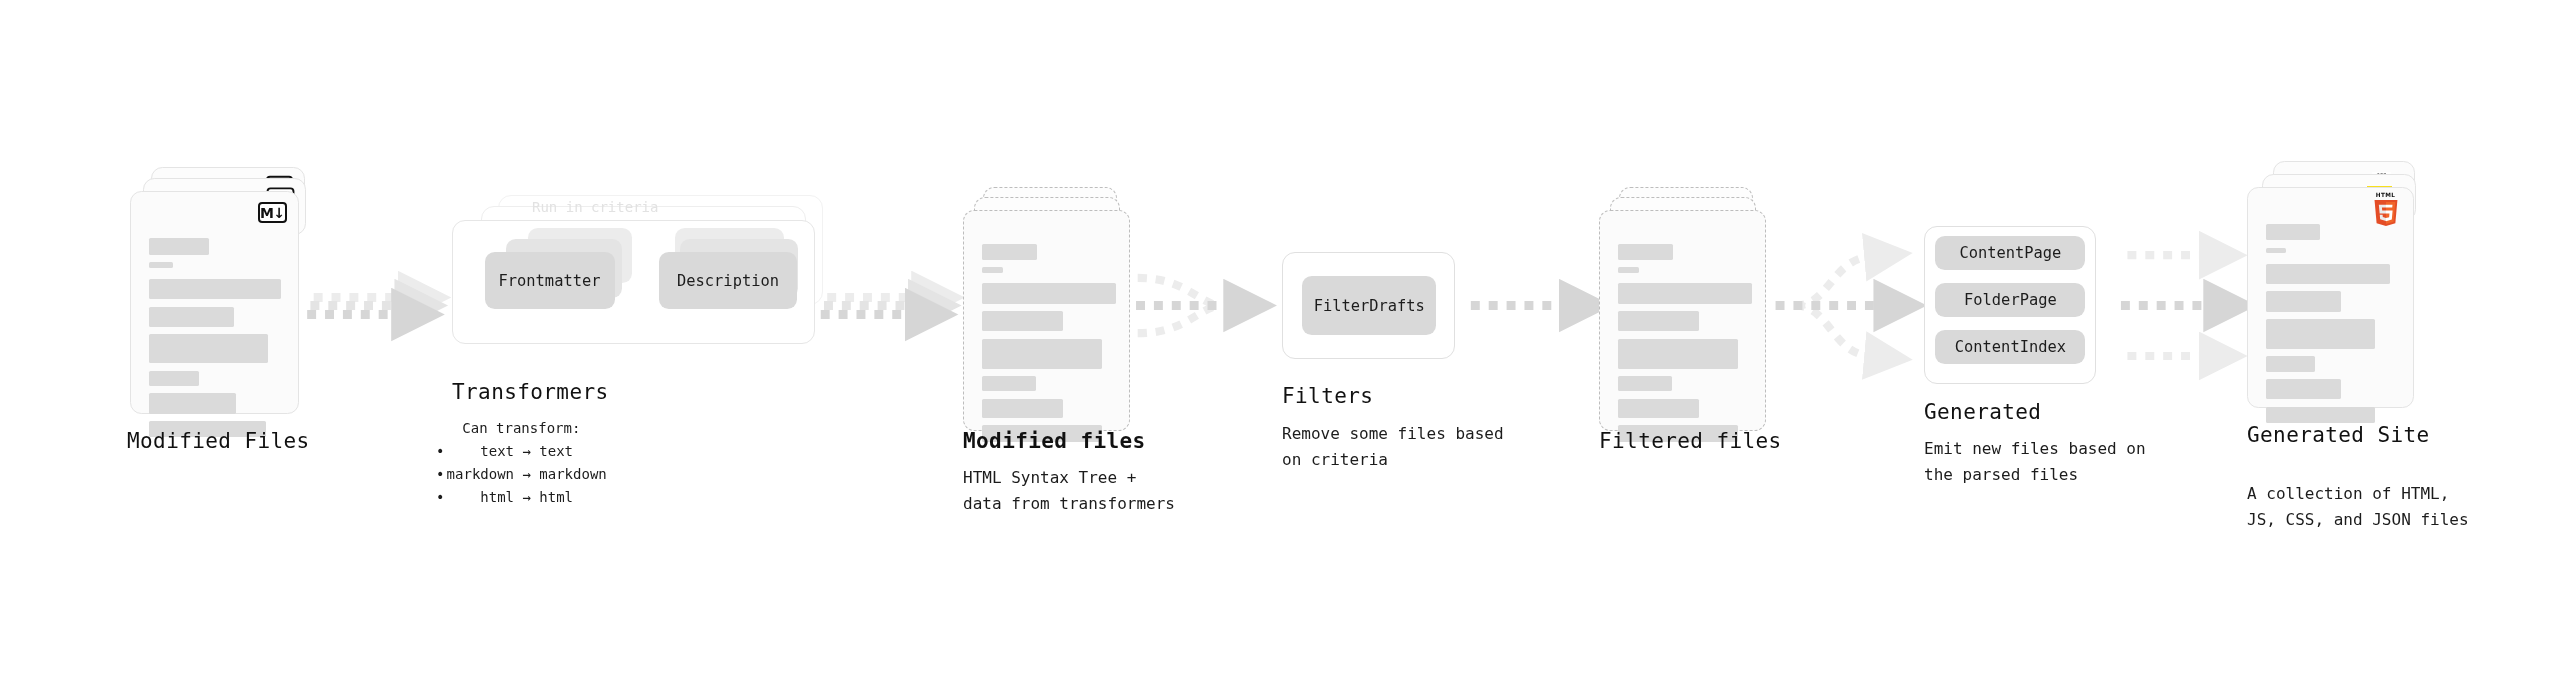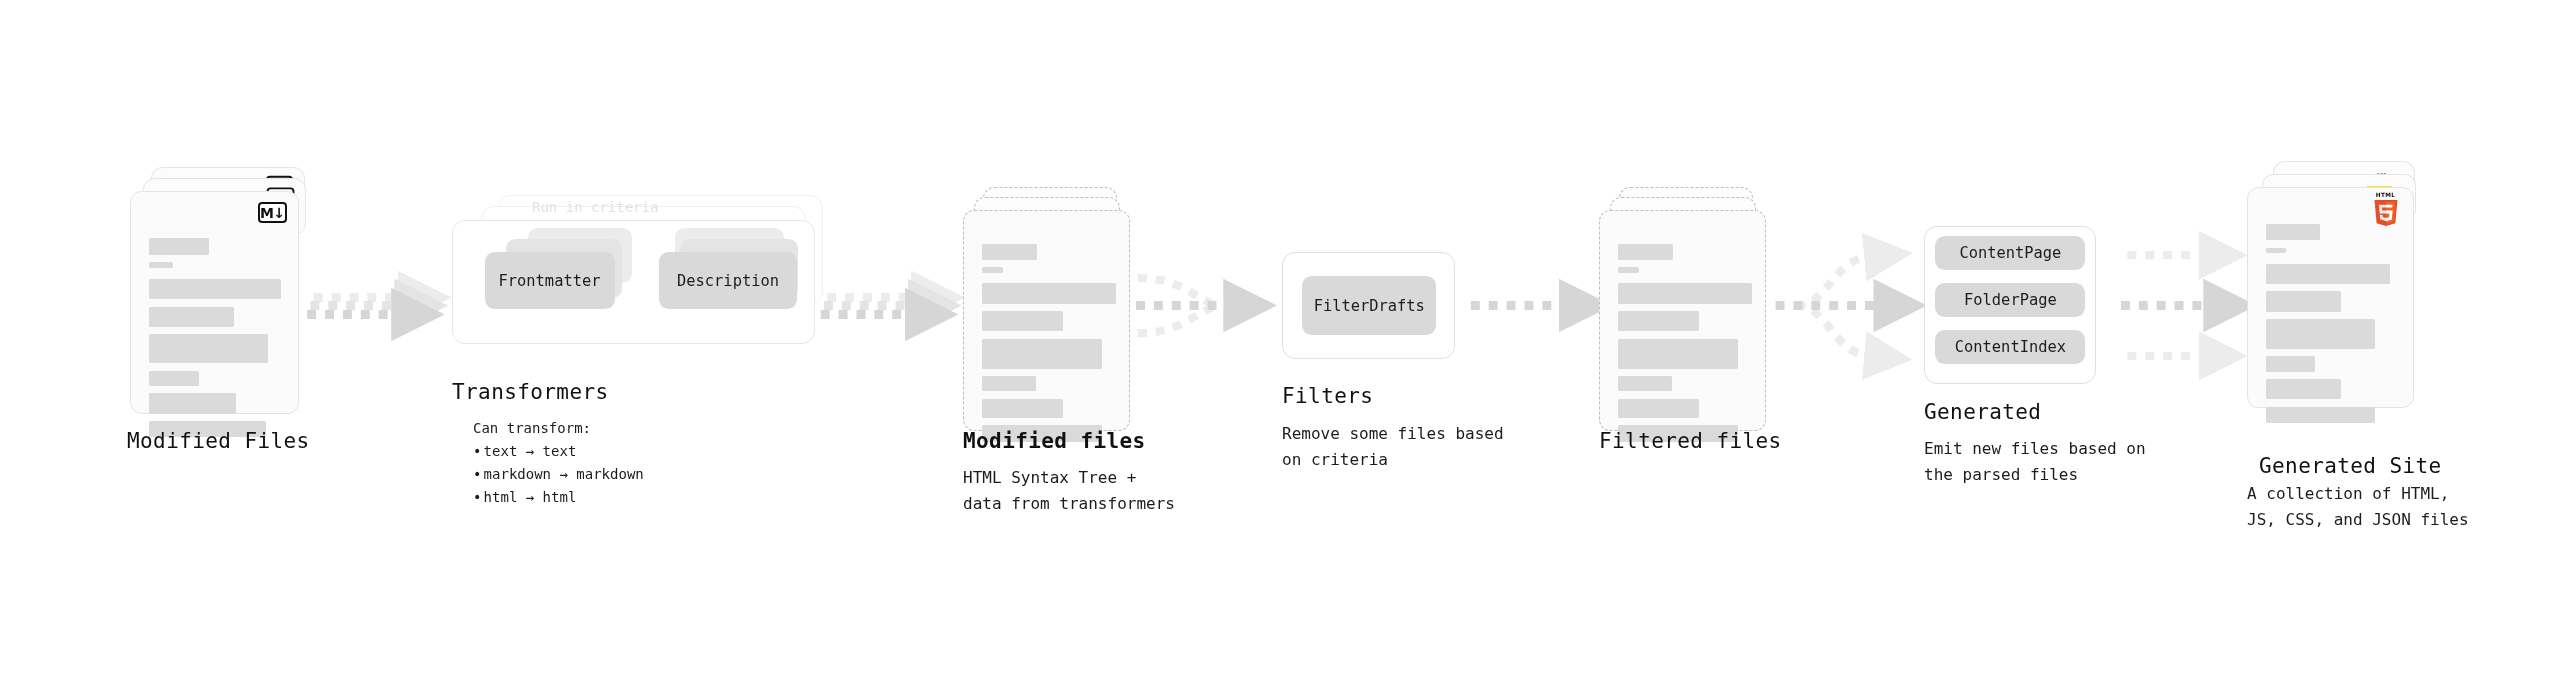--- a/index.html
+++ b/index.html
@@ -245,21 +245,21 @@
       <div class="chip ghost" style="left:223px; top:33px; width:109px; height:55px;">x</div>
       <div class="chip ghost2" style="left:54px; top:44px; width:116px; height:59px;">x</div>
       <div class="chip ghost2" style="left:228px; top:44px; width:118px; height:59px;">x</div>
 
       <div class="chip" style="left:32.5px; top:57px; width:130px; height:57px;">Frontmatter</div>
       <div class="chip" style="left:207px; top:57px; width:138px; height:57px;">Description</div>
     </div>
   </div>
   <div class="parallel-label" style="left:532px; top:199px;">Run in criteria</div>
   <div class="caption-title" style="left:452px; top:380px;">Transformers</div>
-  <div class="caption-list" style="left:473px; top:417px;">
+  <div class="caption-list" style="left:436px; top:417px;text-align:center;">
     <div class="lead">Can transform:</div>
     <ul>
       <li>text → text</li>
       <li>markdown → markdown</li>
       <li>html → html</li>
     </ul>
   </div>
 
   <div class="node" style="left:963px; top:187px;">
     <div class="doc-stack" style="width:175px; height:244px;">
@@ -349,18 +349,18 @@
           <div class="bar" style="width:124px; height:20.3px; margin-bottom:7.3px;"></div>
           <div class="bar" style="width:75px;  height:20.3px; margin-bottom:7.3px;"></div>
           <div class="bar" style="width:109px; height:30px; margin-bottom:7.3px;"></div>
           <div class="bar" style="width:49px;  height:15.4px; margin-bottom:7.3px;"></div>
           <div class="bar" style="width:75px;  height:20.3px; margin-bottom:7.3px;"></div>
           <div class="bar" style="width:109px; height:16.3px;"></div>
         </div>
       </div>
     </div>
   </div>
-  <div class="caption-title" style="left:2247px; top:454px;margin-left:12px;">Generated Site</div>
+  <div class="caption-title" style="left:2247px; top:423px;">Generated Site</div>
   <div class="caption-sub" style="left:2247px; top:481px;">A collection of HTML,
 JS, CSS, and JSON files</div>
 
 </div>
 
 
 </body></html>

